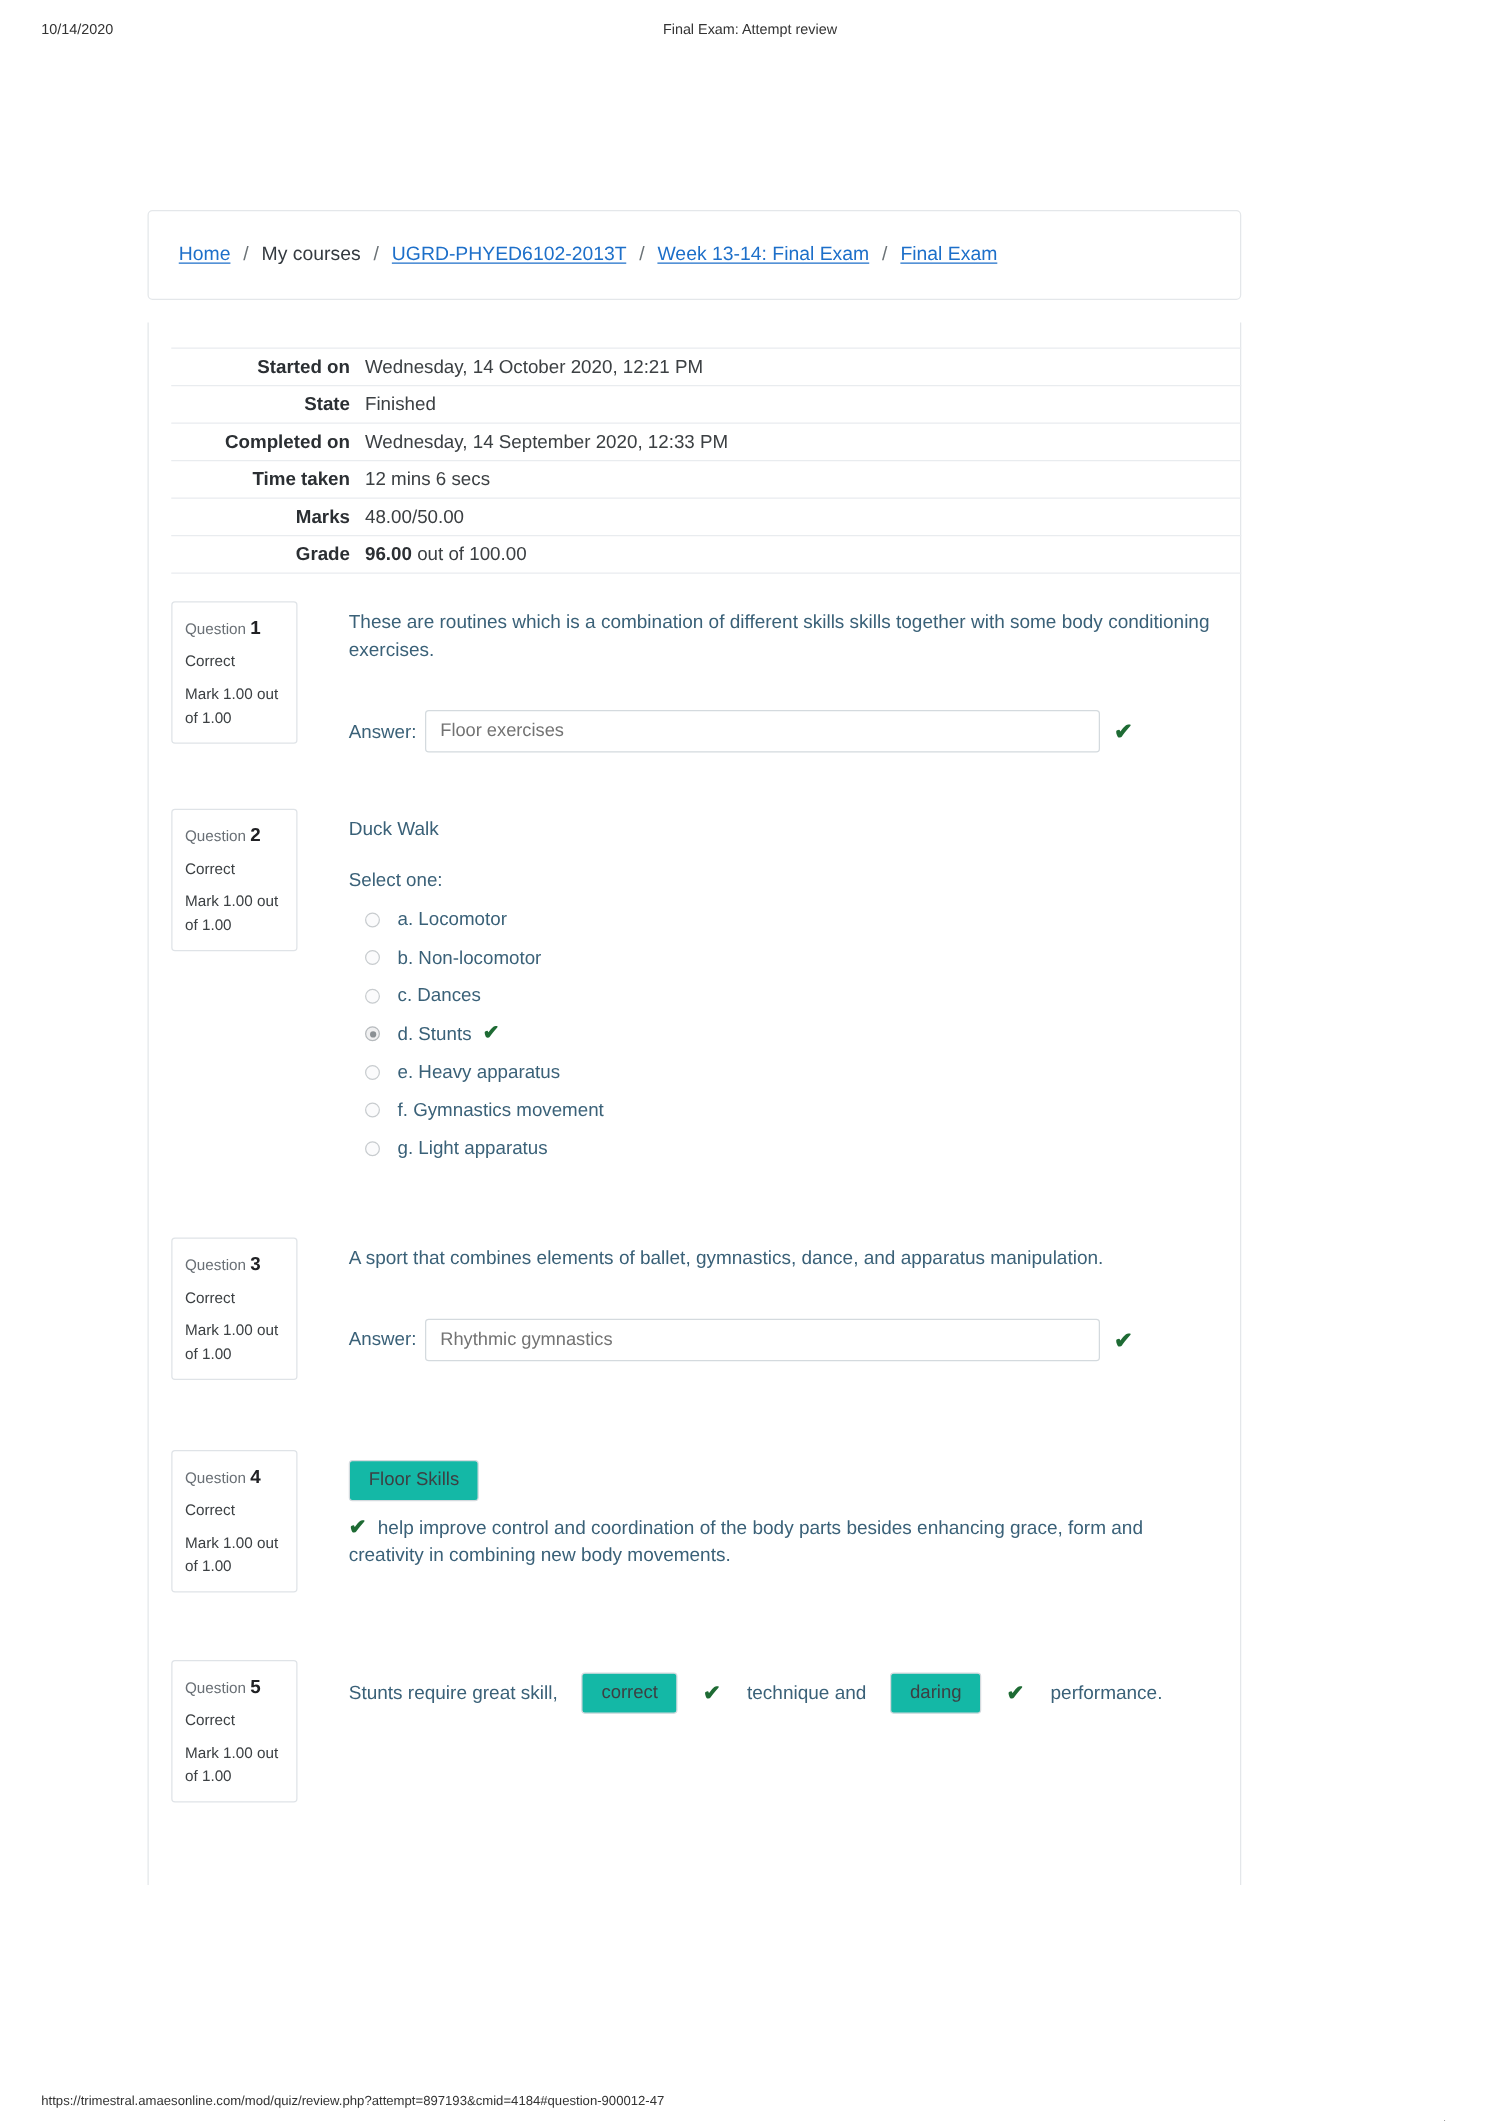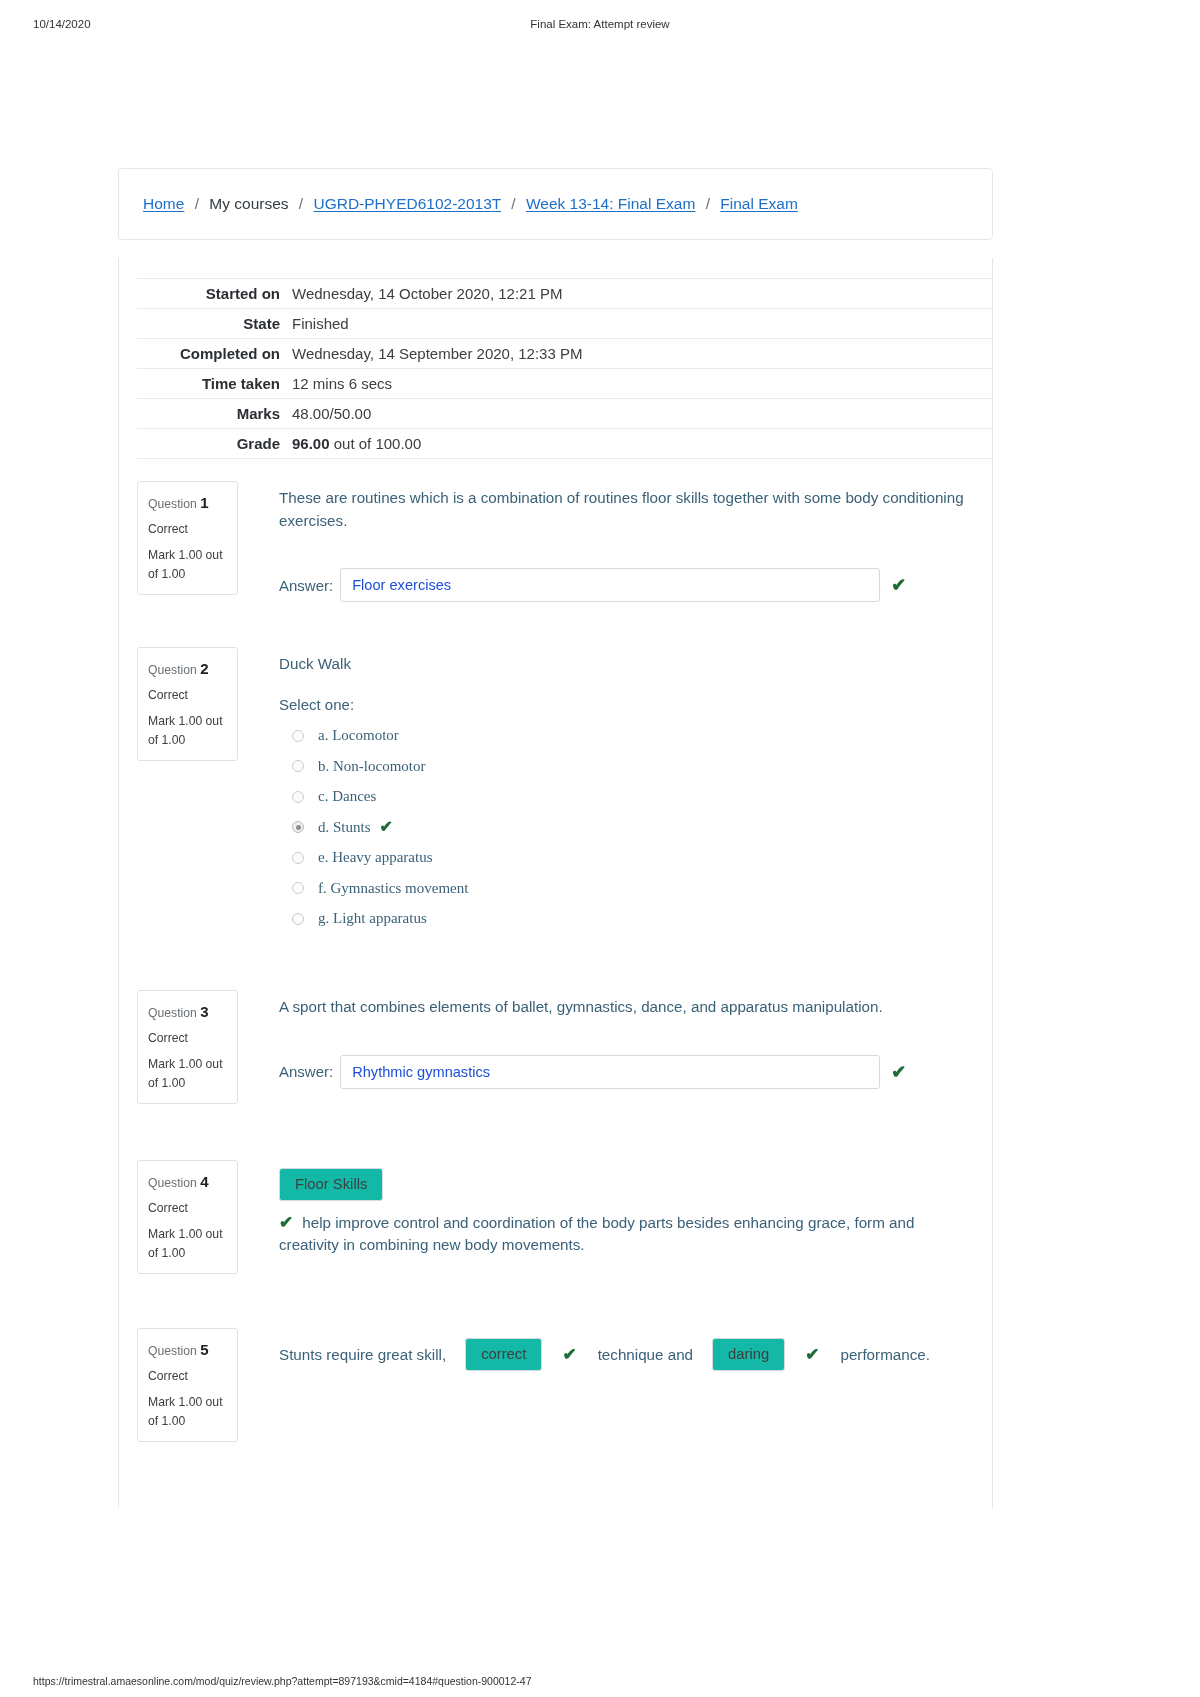--- a/index.html
+++ b/index.html
@@ -96,30 +96,30 @@
   }
 
   .answerline { margin-top:36px; display:flex; align-items:center; }
   .answerline .alabel { font-size:15px; color:#3a6178; margin-right:7px; }
   .ansbox {
     border:1px solid #d4dade; border-radius:3px;
     background:#fff;
     height:34px; width:540px;
     display:flex; align-items:center;
     padding:0 11px;
-    font-size:14.6px; color:#1d4ed8;text-align:right;
+    font-size:14.6px; color:#737373;text-align:right;
   }
   .tick {
     color:#1e6b34; font-size:18px; font-weight:bold;
     margin-left:11px; line-height:1;
   }
 
   
   .selectone { font-size:15px; color:#3a6178; margin-top:20px; }
-  .opts { margin-top:8px;font-family:Liberation Serif, serif; }
+  .opts { margin-top:8px; }
   .opt { display:flex; align-items:center; height:30.5px; }
   .radio {
     width:12px; height:12px; border-radius:50%;
     border:1px solid #c8cccf; background:#fbfbfc;
     margin-left:13px; margin-right:14px; flex:0 0 auto;
     position:relative;
   }
   .radio.on { background:#f0f0f1; border-color:#b6babd; }
   .radio.on::after {
     content:""; position:absolute; left:2.5px; top:2.5px;
@@ -206,21 +206,21 @@
     </tbody>
       </table>
 
     <div class="qblock">
       <div class="qinfo">
         <div class="qnum"><span>Question</span> <b>1</b></div>
         <div class="qstate">Correct</div>
         <div class="qmark">Mark 1.00 out of 1.00</div>
       </div>
       <div class="qbody">
-        <div class="qtext">These are routines which is a combination of routines floor skills together with some body conditioning exercises.</div>
+        <div class="qtext">These are routines which is a combination of different skills skills together with some body conditioning exercises.</div>
         <div class="answerline">
           <span class="alabel">Answer:</span>
           <div class="ansbox">Floor exercises</div>
           <span class="tick">✔</span>
         </div>
       </div>
     </div>
 
     <div class="qblock" style="margin-top:45px;">
       <div class="qinfo">

